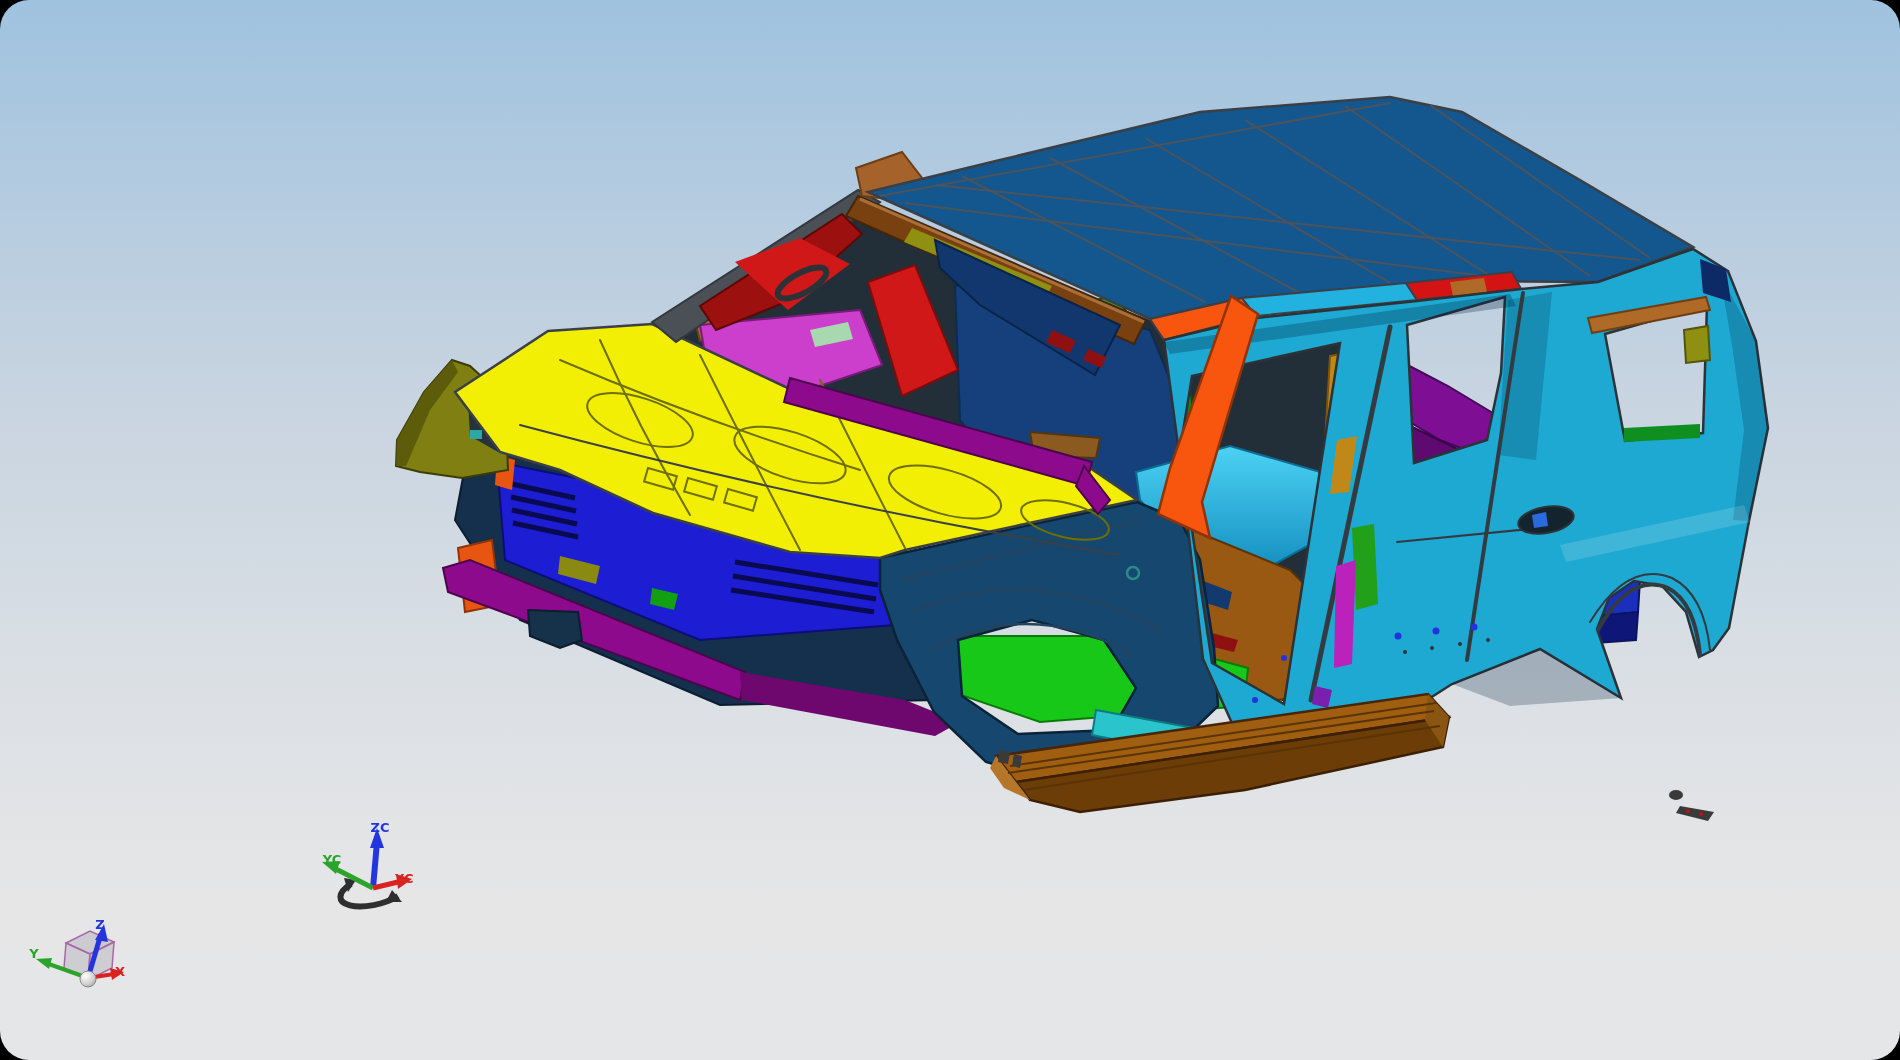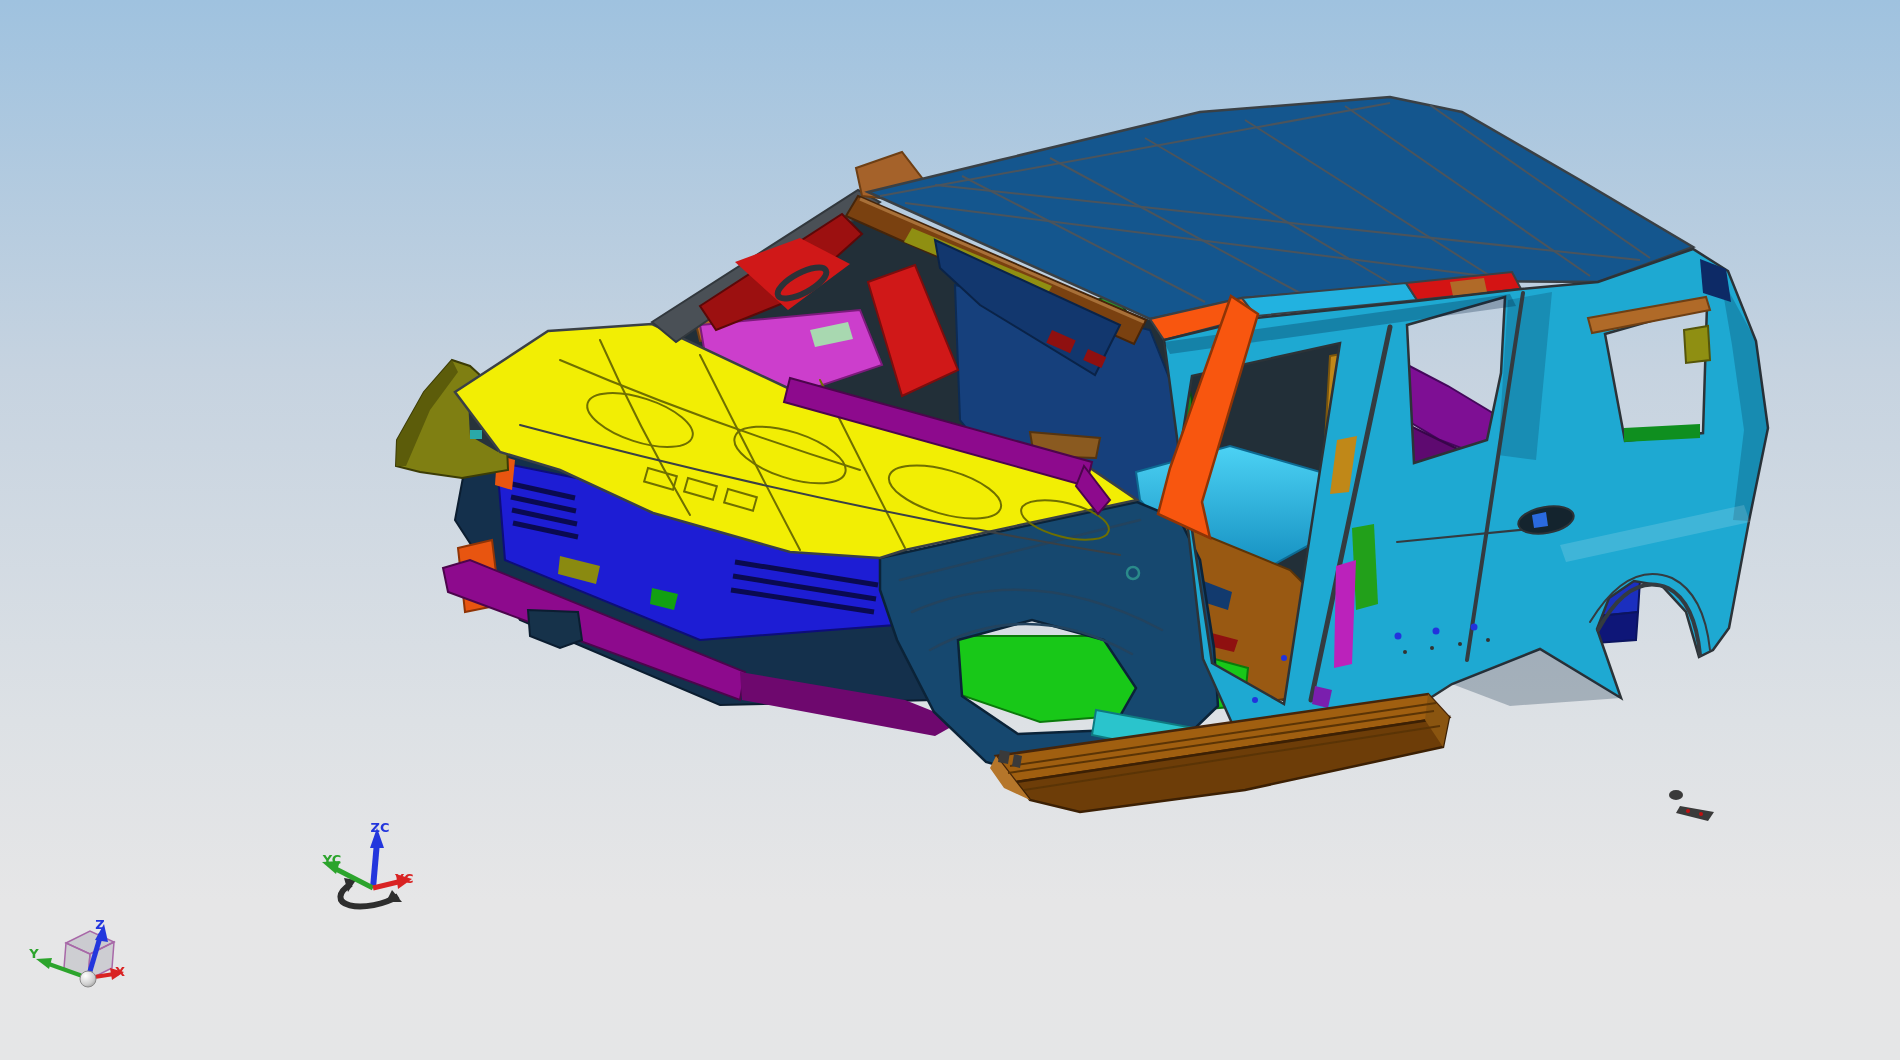--- a/index.html
+++ b/index.html
@@ -1,17 +1,17 @@
 <!DOCTYPE html>
 <html><head>
 <meta charset="utf-8">
 <style>
   html,body{margin:0;padding:0;background:#000;}
   .stage{position:relative;width:1900px;height:1060px;overflow:hidden;
-         font-family:"DejaVu Sans",sans-serif;}
+         font-family:"DejaVu Sans",sans-serif;border-radius:29px;}
   .stage svg{position:absolute;left:0;top:0;}
   .axis-label{font:13px "DejaVu Sans",sans-serif;font-weight:bold;}
   .detail{fill:none;stroke-linecap:round;}
 </style>
 </head>
 <body>
 
 <div class="stage">
 <svg width="1900" height="1060" viewBox="0 0 1900 1060">
   <defs>

